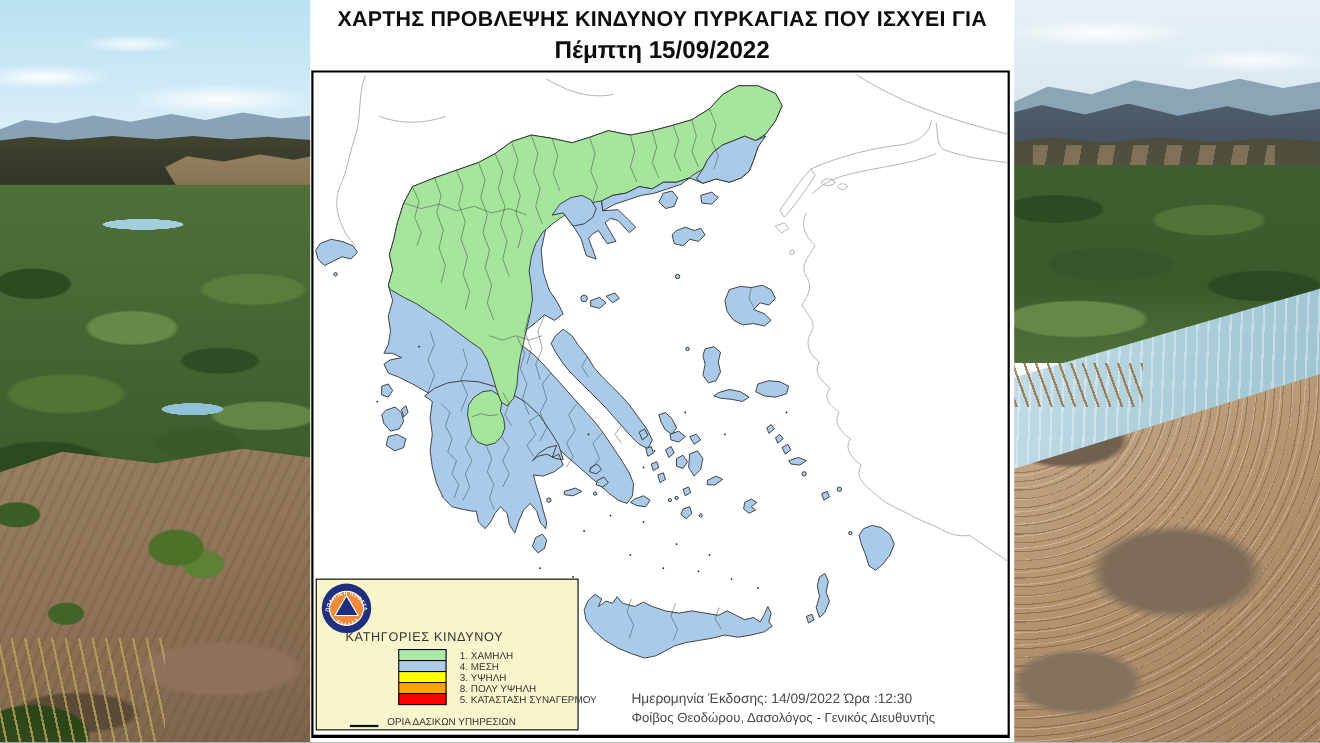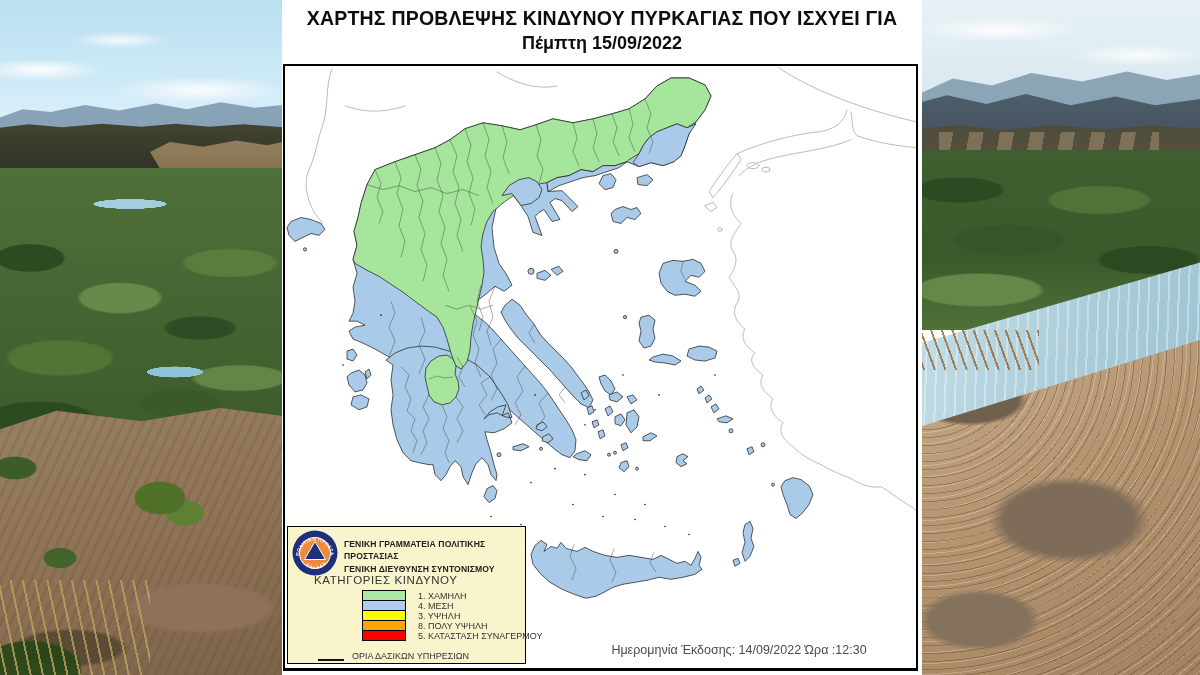--- a/index.html
+++ b/index.html
@@ -89,42 +89,42 @@
       repeating-radial-gradient(circle at 3px 4px,rgba(255,245,230,.25) 0 1px,rgba(0,0,0,0) 1px 11px),
       linear-gradient(150deg,#c9ab89 0%,#b4946f 45%,#a3815f 100%);
     clip-path:polygon(0 26%,100% 0,100% 100%,0 100%);}
   .pr-rivergrass{position:absolute;left:0;top:330px;width:120px;height:40px;opacity:.9;
     background:repeating-linear-gradient(70deg,rgba(0,0,0,0) 0 4px,rgba(146,108,60,.9) 4px 6px,rgba(0,0,0,0) 6px 10px);}
 
   
   .panel{position:absolute;left:282px;top:0;width:640px;height:675px;background:#fff;}
   .title{position:absolute;left:0;top:7px;width:100%;text-align:center;color:#0d0d0d;}
   .title .t1{font-size:19.5px;font-weight:bold;letter-spacing:.2px;}
-  .title .t2{font-size:18px;font-weight:bold;margin-top:3px;}
+  .title .t2{font-size:22px;font-weight:bold;margin-top:3px;}
   .map-frame{position:absolute;left:1px;top:64px;width:635px;height:607px;background:#fff;
              border:2px solid #000;border-bottom-width:3px;}
   .map-frame svg.greece{position:absolute;left:0;top:0;width:631px;height:602px;}
 
   
   .legend{position:absolute;left:2px;top:460px;width:239px;height:138px;
           background:#f8f5cd;border:1px solid #000;}
   .legend .logo{position:absolute;left:4px;top:3px;width:46px;height:46px;}
   .agency{position:absolute;left:56px;top:11px;width:180px;font-size:8.6px;font-weight:bold;
           color:#1c1c1c;line-height:1.45;letter-spacing:.1px;}
   .cat-head{position:absolute;left:14px;top:47px;font-size:11.5px;color:#333;letter-spacing:.6px;margin-left:12px;}
   .cat-rows{position:absolute;left:30px;top:64px;padding-left:44px;}
   .cat-row{display:flex;align-items:center;height:11px;margin-top:-1px;}
   .sw{width:44px;height:11px;border:1px solid #000;flex:none;}
   .cat-row .lb{margin-left:12px;font-size:9px;color:#333;white-space:nowrap;}
   .bnd-row{position:absolute;left:30px;top:124px;display:flex;align-items:flex-end;}
   .bnd-line{width:26px;height:0;border-top:2px solid #111;}
   .bnd-row .lb{margin-left:8px;font-size:9px;color:#333;}
 
   
-  .issue{position:absolute;right:12px;bottom:8px;width:330px;text-align:center;color:#4a4a4a;}
+  .issue{position:absolute;right:12px;bottom:8px;width:330px;color:#4a4a4a;}
   .issue .i1{font-size:12.5px;margin-bottom:3px;}
   .issue .i2,.issue .i3{font-size:12px;line-height:1.25;}
 
   
   .neighbor{fill:none;stroke:#a9a9a9;stroke-width:.8;stroke-linejoin:round;stroke-linecap:round;}
   .land{stroke:#2e2e2e;stroke-width:.8;stroke-linejoin:round;}
   .innerborder{fill:none;stroke:#2e2e2e;stroke-width:.5;opacity:.8;stroke-linejoin:round;}
   .islet{fill:#1a1a1a;}
 </style>
 </head>
@@ -294,24 +294,20 @@
           <circle cx="23" cy="23" r="16" fill="#ffffff"></circle>
           <circle cx="23" cy="23" r="15" fill="#ee8a3c"></circle>
           <path d="M 23,11.5 L 33.5,29.5 L 12.5,29.5 Z" stroke="#ffffff" stroke-width="1" fill="#1f2f7d"></path>
           <text font-size="4.6" fill="#ffffff" font-family="Liberation Sans, sans-serif" font-weight="bold" letter-spacing=".4">
             <textPath href="#arcT" startOffset="1">ΠΟΛΙΤΙΚΗ ΠΡΟΣΤΑΣΙΑ</textPath>
           </text>
           <text font-size="4.2" fill="#ffffff" font-family="Liberation Sans, sans-serif" font-weight="bold" letter-spacing="1">
             <textPath href="#arcB" startOffset="3">ΕΛΛΑΔΑ</textPath>
           </text>
         </svg>
-        <div class="agency">
-          <div>ΓΕΝΙΚΗ ΓΡΑΜΜΑΤΕΙΑ ΠΟΛΙΤΙΚΗΣ ΠΡΟΣΤΑΣΙΑΣ</div>
-          <div>ΓΕΝΙΚΗ ΔΙΕΥΘΥΝΣΗ ΣΥΝΤΟΝΙΣΜΟΥ</div>
-        </div>
         <div class="cat-head">ΚΑΤΗΓΟΡΙΕΣ ΚΙΝΔΥΝΟΥ</div>
         <div class="cat-rows">
           <div class="cat-row">
             <span class="sw" style="background: rgb(171, 233, 167);"></span>
             <span class="lb">1. ΧΑΜΗΛΗ</span>
           </div>
           <div class="cat-row">
             <span class="sw" style="background: rgb(173, 205, 234);"></span>
             <span class="lb">4. ΜΕΣΗ</span>
           </div>
@@ -329,16 +325,17 @@
           </div>
         </div>
         <div class="bnd-row">
           <span class="bnd-line"></span>
           <span class="lb">ΟΡΙΑ ΔΑΣΙΚΩΝ ΥΠΗΡΕΣΙΩΝ</span>
         </div>
       </div>
 
       <div class="issue">
         <div class="i1">Ημερομηνία Έκδοσης: 14/09/2022  Ώρα :12:30</div>
+        <div class="i2">Φοίβος Θεοδώρου, Δασολόγος - Γενικός Διευθυντής</div>
       </div>
     </div>
   </section>
 </div>
 
 </body></html>

